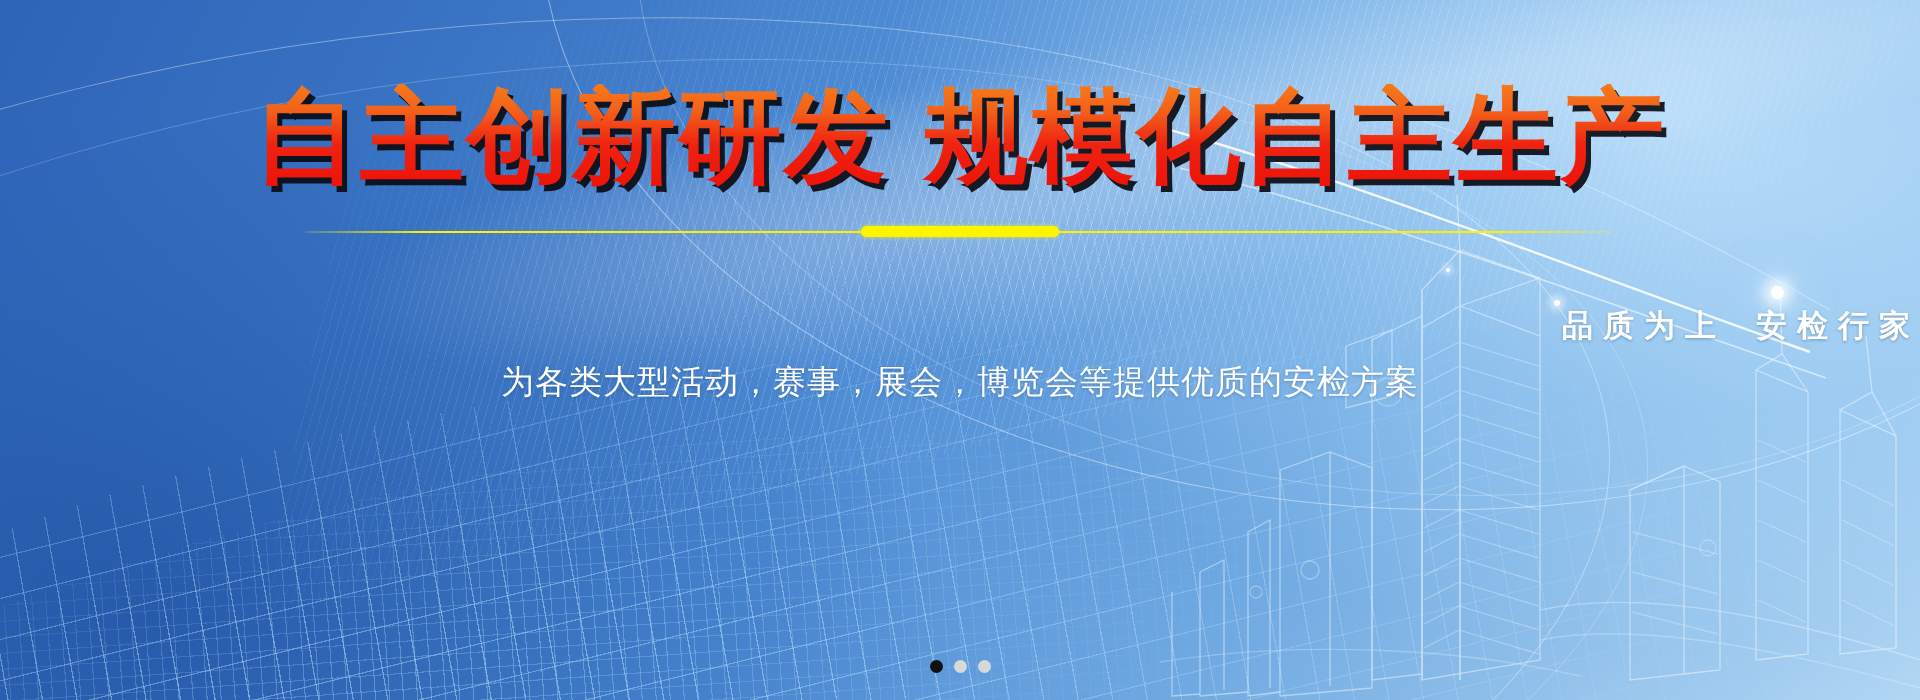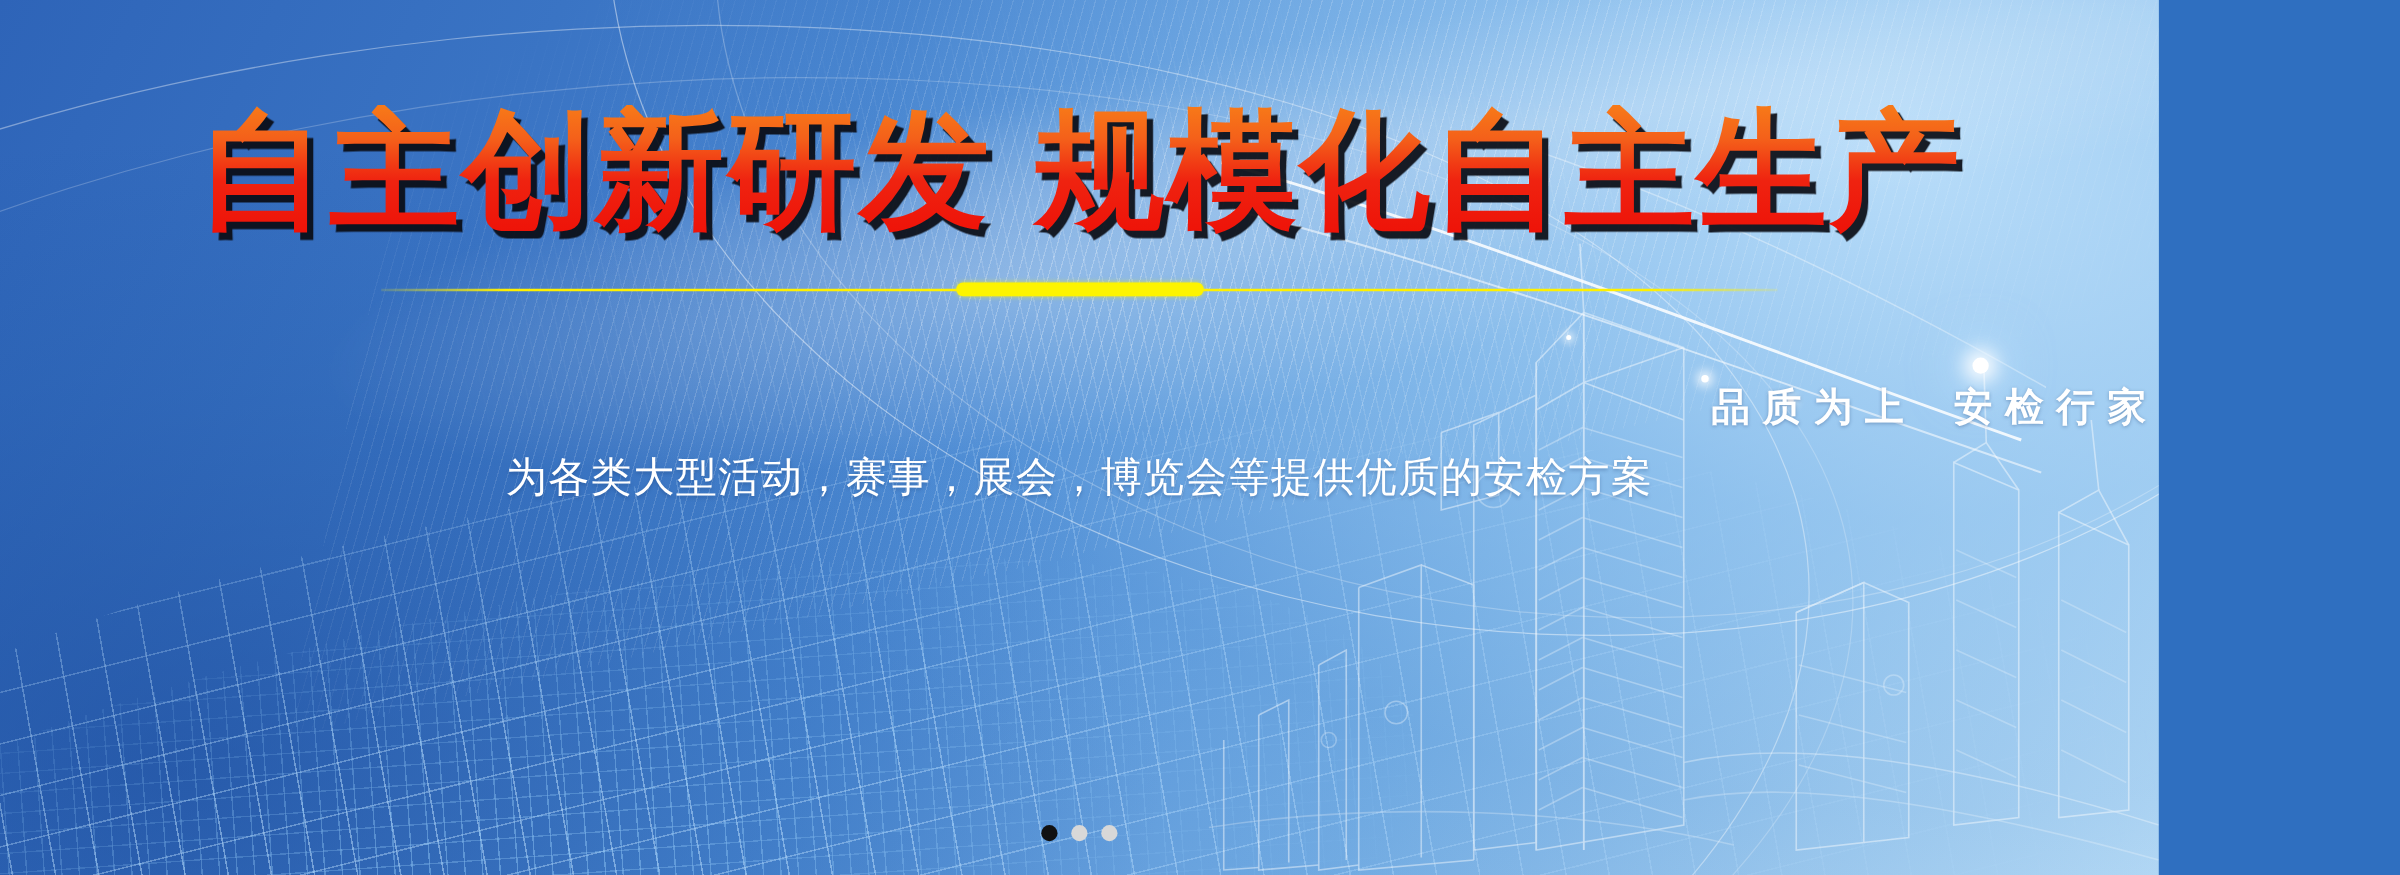--- a/index.html
+++ b/index.html
@@ -1,20 +1,20 @@
 <!DOCTYPE html>
 <html><head>
 <meta charset="utf-8">
 <style>
   html,body{margin:0;padding:0;background:#2f6fc0;}
   body{font-family:"Liberation Sans","DejaVu Sans",sans-serif;}
 
   .banner{
     position:relative;
-    width:1727px;height:700px;
+    width:1920px;height:700px;
     overflow:hidden;
     background:
       radial-gradient(ellipse 1400px 900px at 88% 18%, rgba(186,222,250,0.95) 0%, rgba(150,200,242,0.55) 32%, rgba(96,160,222,0.15) 58%, rgba(0,0,0,0) 76%),
       radial-gradient(ellipse 1100px 700px at 8% 88%, rgba(24,70,150,0.55) 0%, rgba(30,85,165,0.25) 45%, rgba(0,0,0,0) 72%),
       linear-gradient(115deg,#2e64b8 0%, #3a74c4 22%, #4d8bd4 45%, #72abe2 68%, #9fcaee 86%, #b9dcf6 100%);
   }
 
   
   .bg-layer{position:absolute;inset:0;pointer-events:none;}
 

